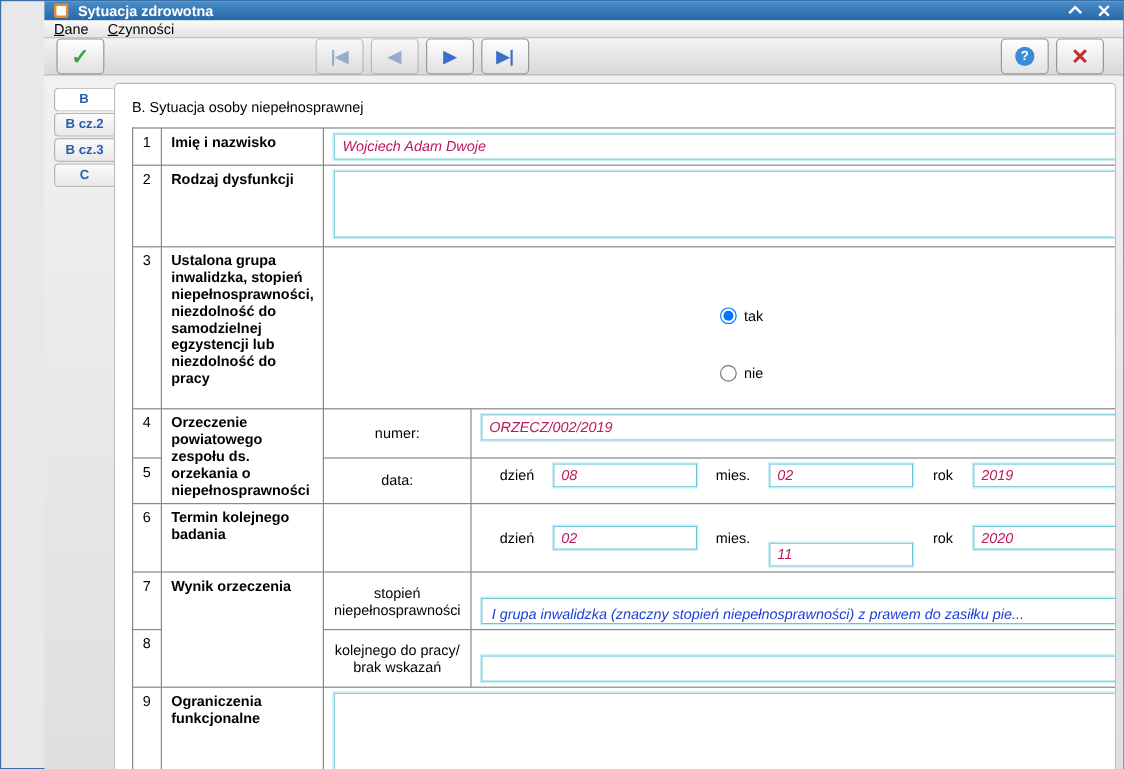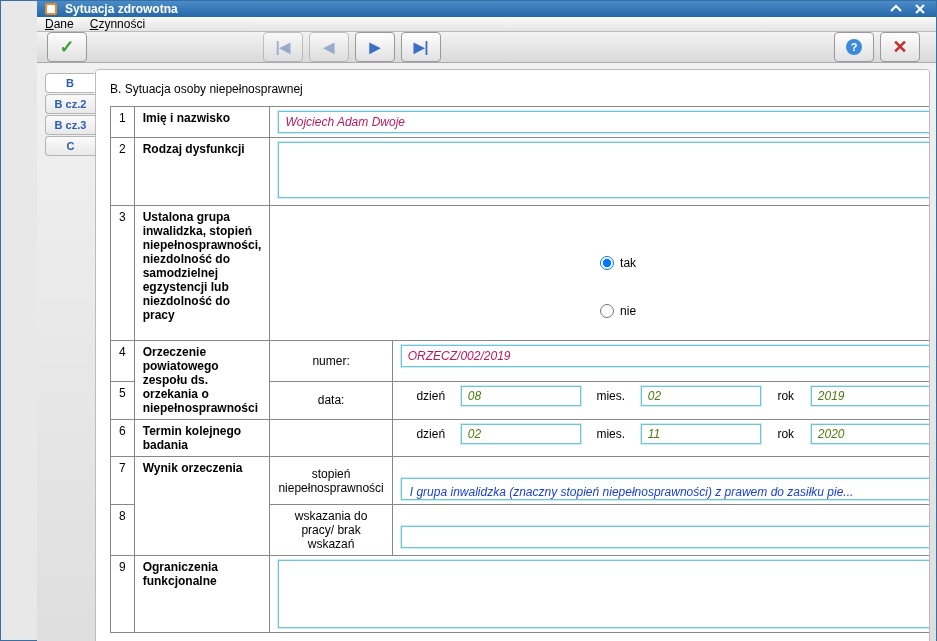--- a/index.html
+++ b/index.html
@@ -151,21 +151,21 @@
 .dropdown .ddarrow { width:14px; text-align:center; color:#333; cursor:pointer;}
 .svg-icon { width:16px; height:16px; }
 .checkmark { color: #3ba13b; font-weight:bold; font-size:18px; }
 .xmark { color: #c03030; font-weight:bold; font-size:18px; }
 .qmark { background:#3b8cd8; color:#fff; width:16px; height:16px; border-radius:50%; display:flex; align-items:center; justify-content:center; font-size:11px; font-weight:bold;}
 .navicon { color:#5a7fb5; font-size:14px; font-weight:bold;}
 td.valcell { padding: 4px; }
 td.vmiddle { vertical-align: middle; }
 .dateflex { display:flex; align-items:center; width:100%; }
 .dateflex .dlab { flex: 0 0 auto; padding: 0 10px; text-align:center; }
-.dateflex .dinp { border:1px solid #6fc5d8; outline:1px solid #c9eef5; padding:2px 6px; color:#4d7c0f; font-style:italic; font-family:inherit; font-size:12px; background:#fff; }
+.dateflex .dinp { border:1px solid #6fc5d8; outline:1px solid #c9eef5; padding:2px 6px; color:#be185d; font-style:italic; font-family:inherit; font-size:12px; background:#fff; }
 </style>
 </head>
 <body>
 
 <div class="window">
 
   <div class="titlebar">
     <span class="icon">
       <svg class="svg-icon" viewBox="0 0 16 16">
           <rect x="2" y="2" width="12" height="12" fill="#e78b2f" rx="2"></rect>
@@ -289,42 +289,42 @@
 
         <tr>
           <td class="numcol">6</td>
           <td class="labelcol">Termin kolejnego badania</td>
           <td class="sublabel"></td>
           <td class="valcell vmiddle">
             <div class="dateflex">
               <span class="dlab" style="width:60px">dzień</span>
               <input class="dinp" style="width: 120px;" value="02">
               <span class="dlab" style="width:60px">mies.</span>
-              <input class="dinp" style="width: 120px;" value="11">
+              <input class="dinp" style="width: 120px; margin-top: 28px;" value="11">
               <span class="dlab" style="width:50px">rok</span>
               <input class="dinp" style="flex: 1 1 0%;" value="2020">
             </div>
           </td>
         </tr>
 
         <tr>
           <td class="numcol">7</td>
           <td class="labelcol" rowspan="2">Wynik orzeczenia</td>
           <td class="sublabel">stopień niepełnosprawności</td>
           <td class="valcell vmiddle">
             <div class="dropdown">
               <span class="ddtext">I grupa inwalidzka (znaczny stopień niepełnosprawności) z prawem do zasiłku pie...</span>
               <span class="ddarrow">▾</span>
             </div>
           </td>
         </tr>
 
         <tr>
           <td class="numcol">8</td>
-          <td class="sublabel">wskazania do pracy/ brak wskazań</td>
+          <td class="sublabel">kolejnego do pracy/ brak wskazań</td>
           <td class="valcell vmiddle">
             <div class="dropdown">
               <span class="ddtext"></span>
               <span class="ddarrow">▾</span>
             </div>
           </td>
         </tr>
 
         <tr>
           <td class="numcol">9</td>

